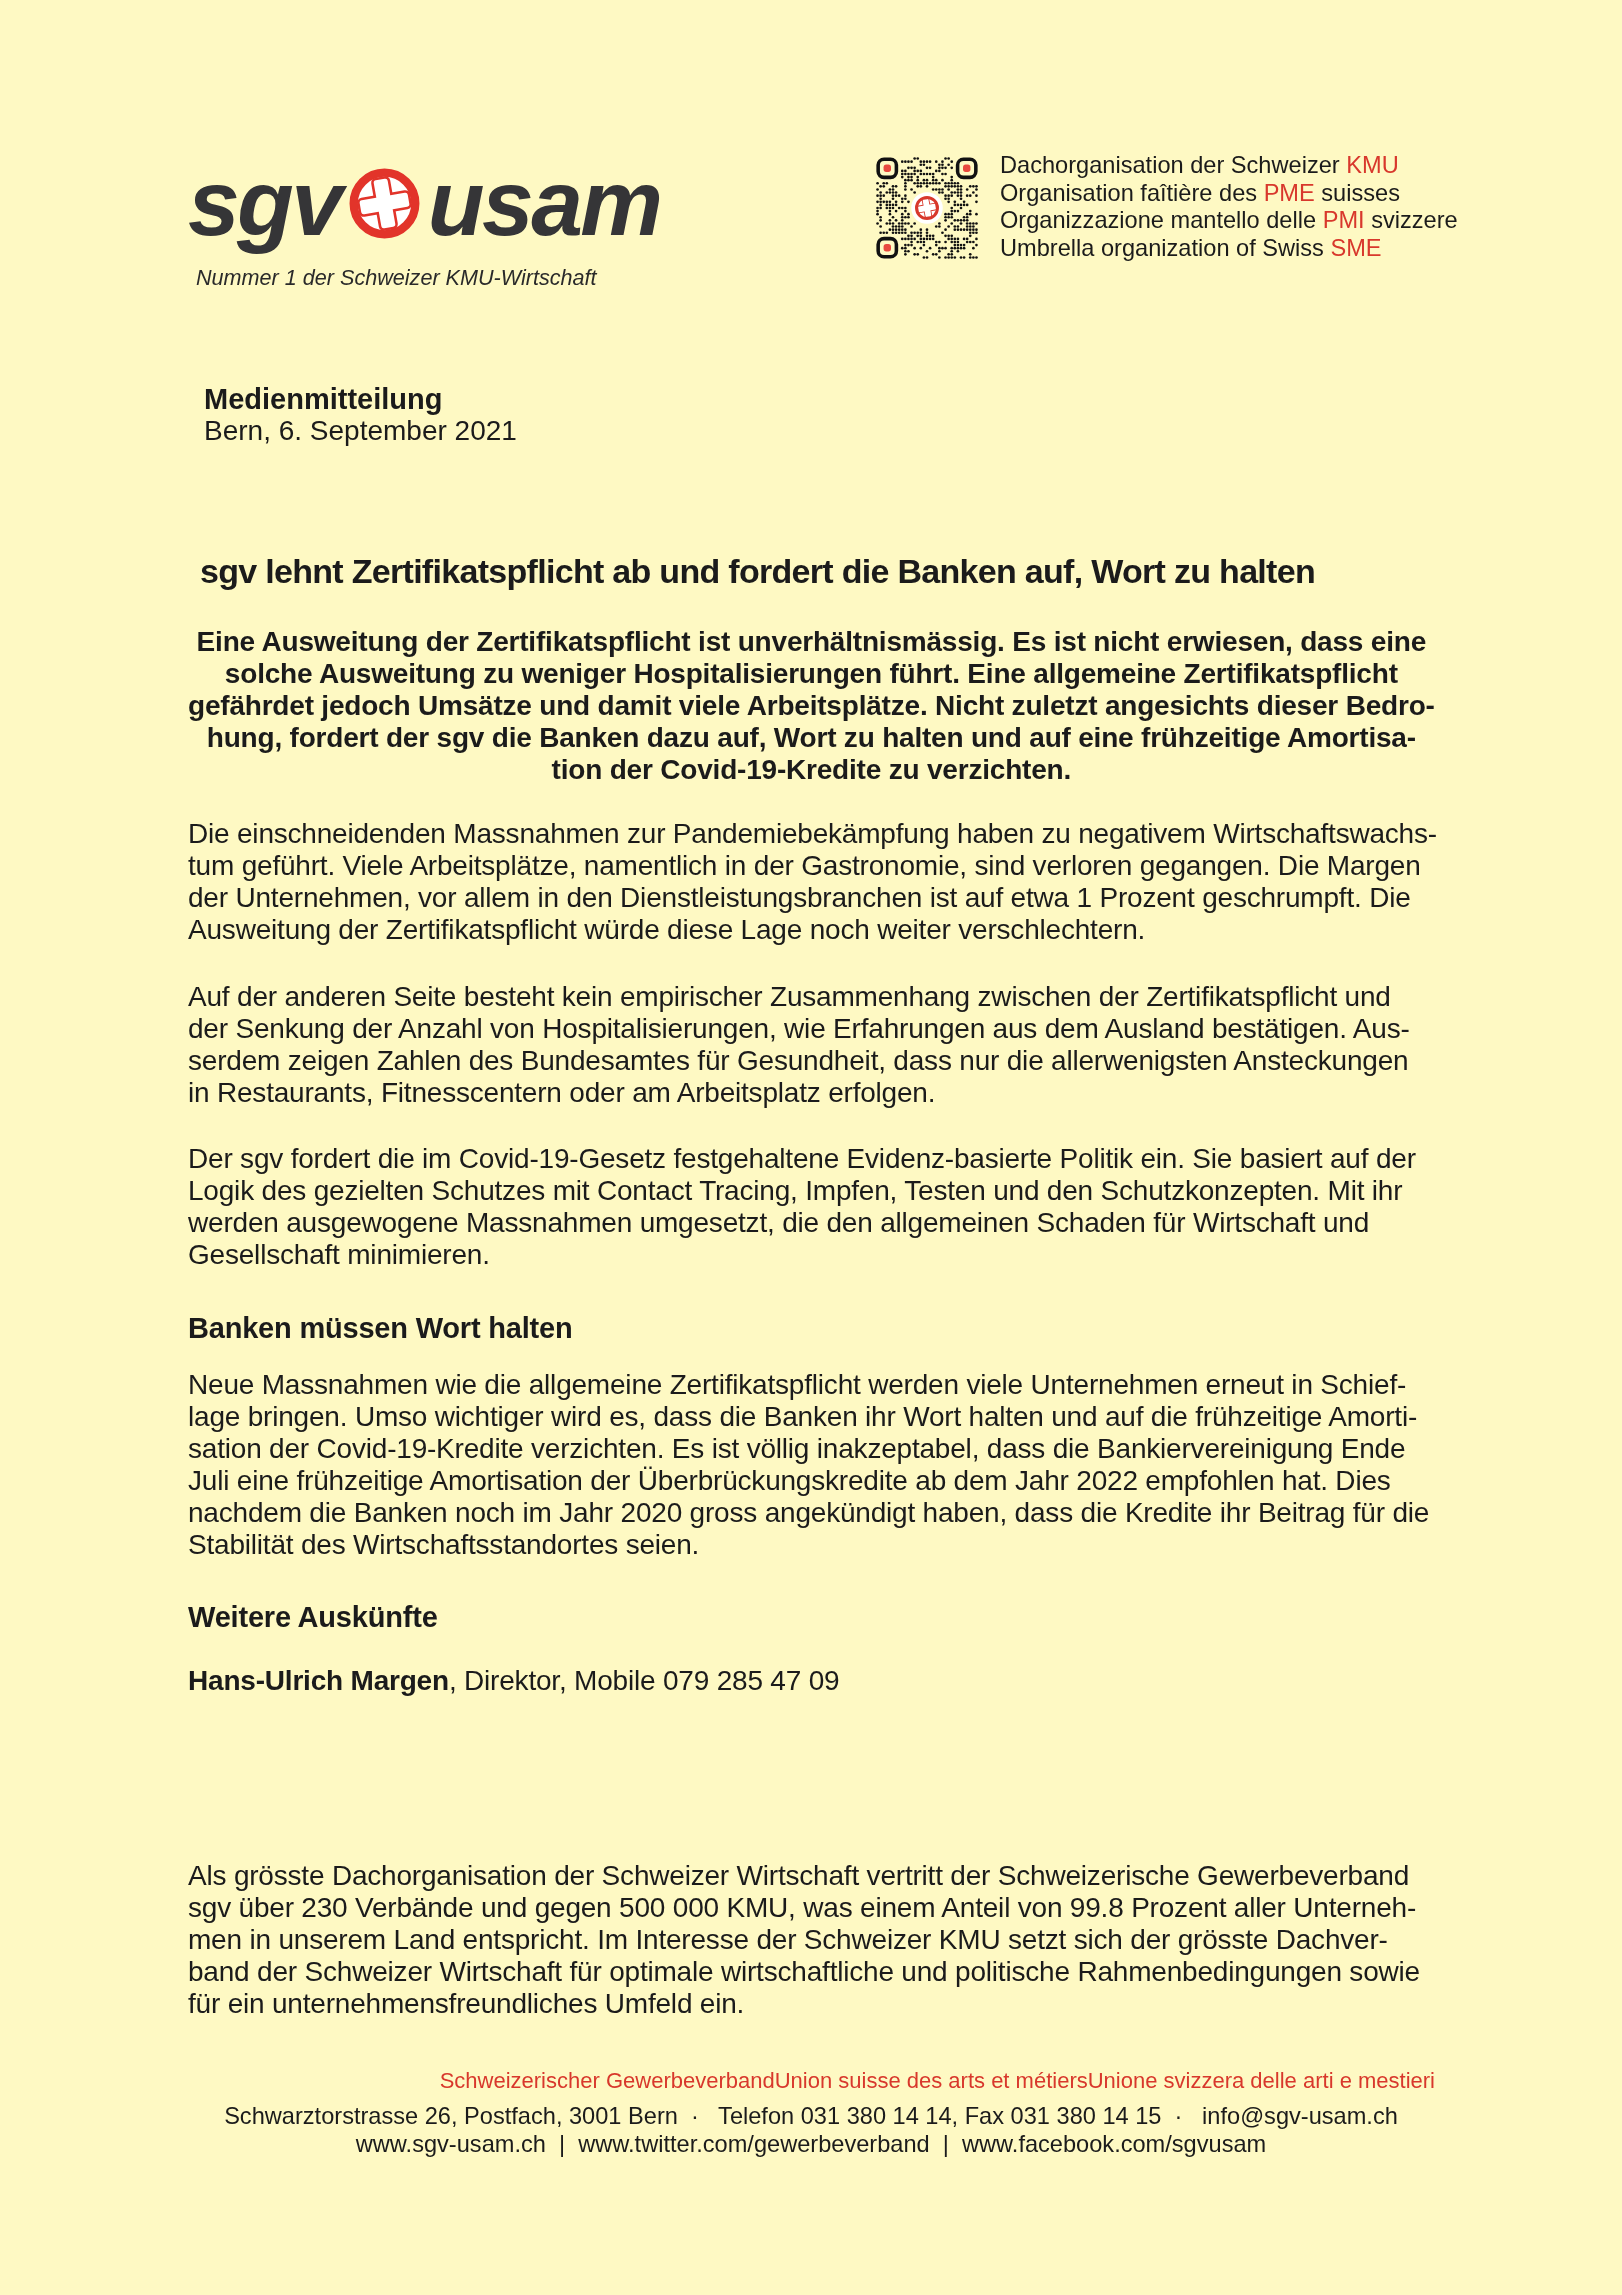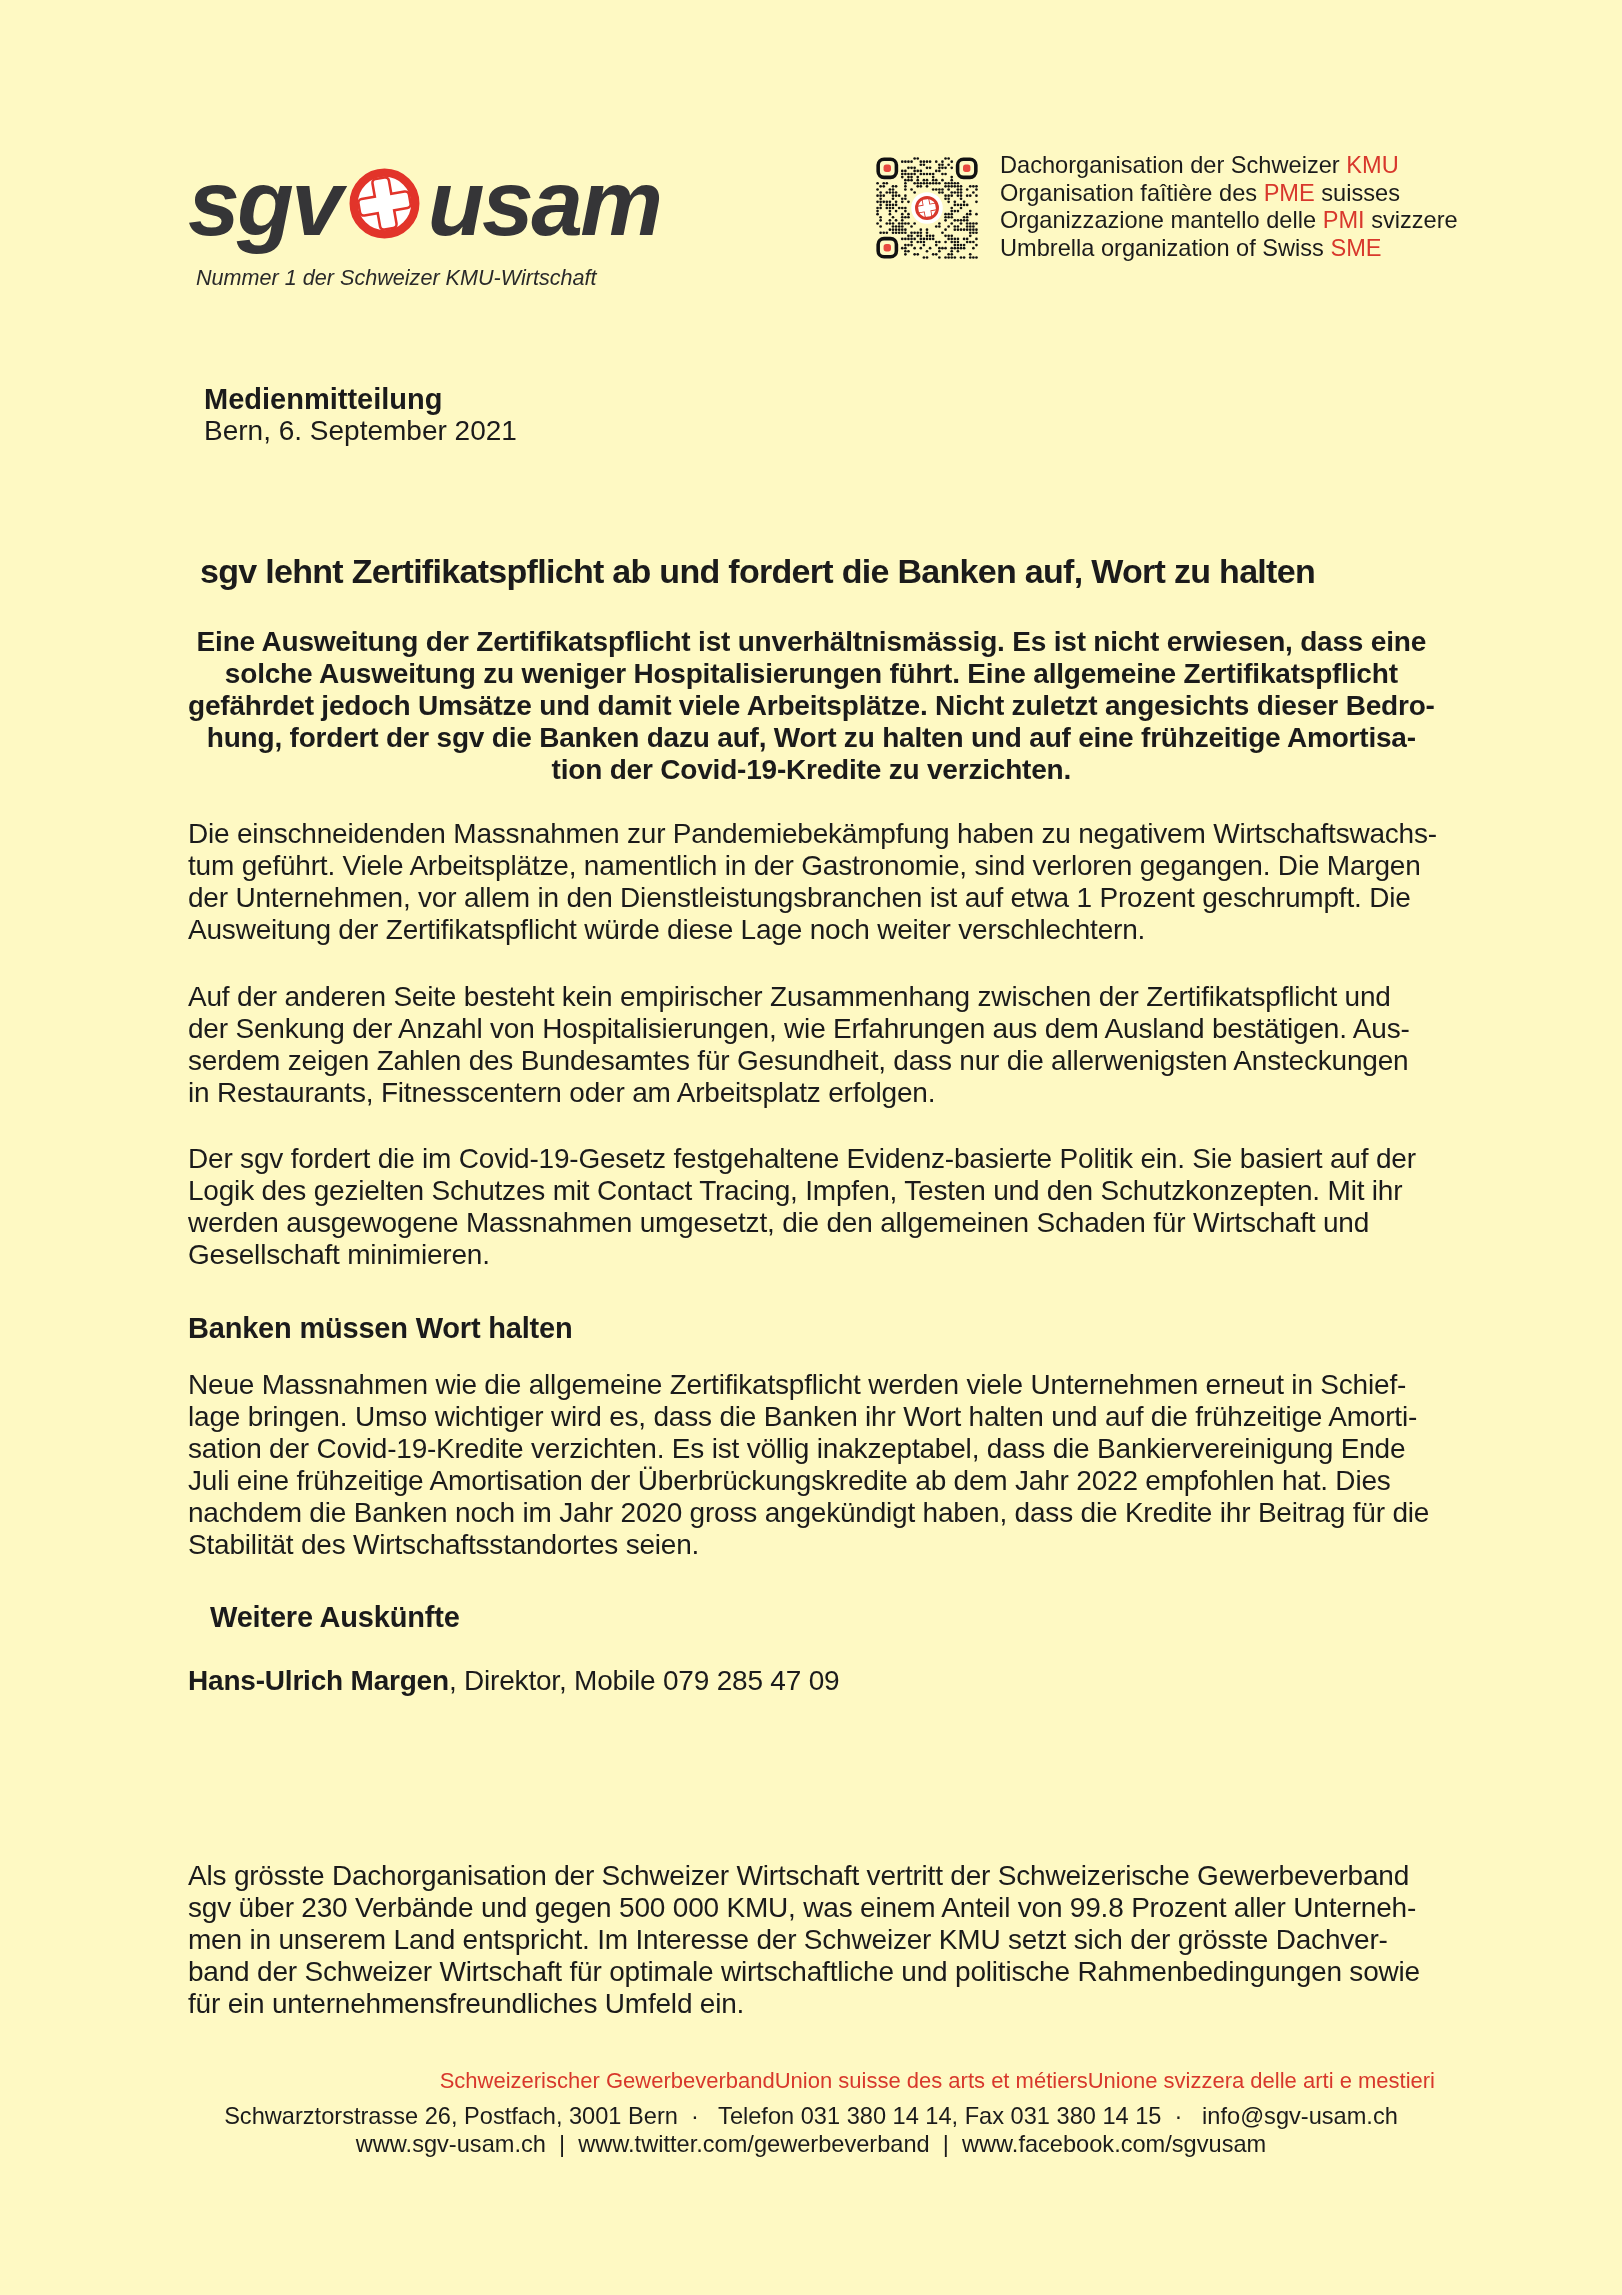--- a/index.html
+++ b/index.html
@@ -483,21 +483,21 @@
 Gesellschaft minimieren.</div>
 
   <div class="abs sec-heading" style="left:188px;top:1312px;">Banken müssen Wort halten</div>
   <div class="abs body-text" style="left:188px;top:1369px;">Neue Massnahmen wie die allgemeine Zertifikatspflicht werden viele Unternehmen erneut in Schief-
 lage bringen. Umso wichtiger wird es, dass die Banken ihr Wort halten und auf die frühzeitige Amorti-
 sation der Covid-19-Kredite verzichten. Es ist völlig inakzeptabel, dass die Bankiervereinigung Ende
 Juli eine frühzeitige Amortisation der Überbrückungskredite ab dem Jahr 2022 empfohlen hat. Dies
 nachdem die Banken noch im Jahr 2020 gross angekündigt haben, dass die Kredite ihr Beitrag für die
 Stabilität des Wirtschaftsstandortes seien.</div>
 
-  <div class="abs sec-heading" style="left:188px;top:1601px;margin-left:22px;">Weitere Auskünfte</div>
+  <div class="abs sec-heading" style="left:188px;top:1601px;">Weitere Auskünfte</div>
   <div class="abs" style="left:188px;top:1665px;">
     <div class="contact-line"><span class="bold">Hans-Ulrich Margen</span><span>, Direktor, Mobile 079 285 47 09</span></div>
   </div>
 
   <div class="abs body-text" style="left:188px;top:1860px;">Als grösste Dachorganisation der Schweizer Wirtschaft vertritt der Schweizerische Gewerbeverband
 sgv über 230 Verbände und gegen 500 000 KMU, was einem Anteil von 99.8 Prozent aller Unterneh-
 men in unserem Land entspricht. Im Interesse der Schweizer KMU setzt sich der grösste Dachver-
 band der Schweizer Wirtschaft für optimale wirtschaftliche und politische Rahmenbedingungen sowie
 für ein unternehmensfreundliches Umfeld ein.</div>
 

